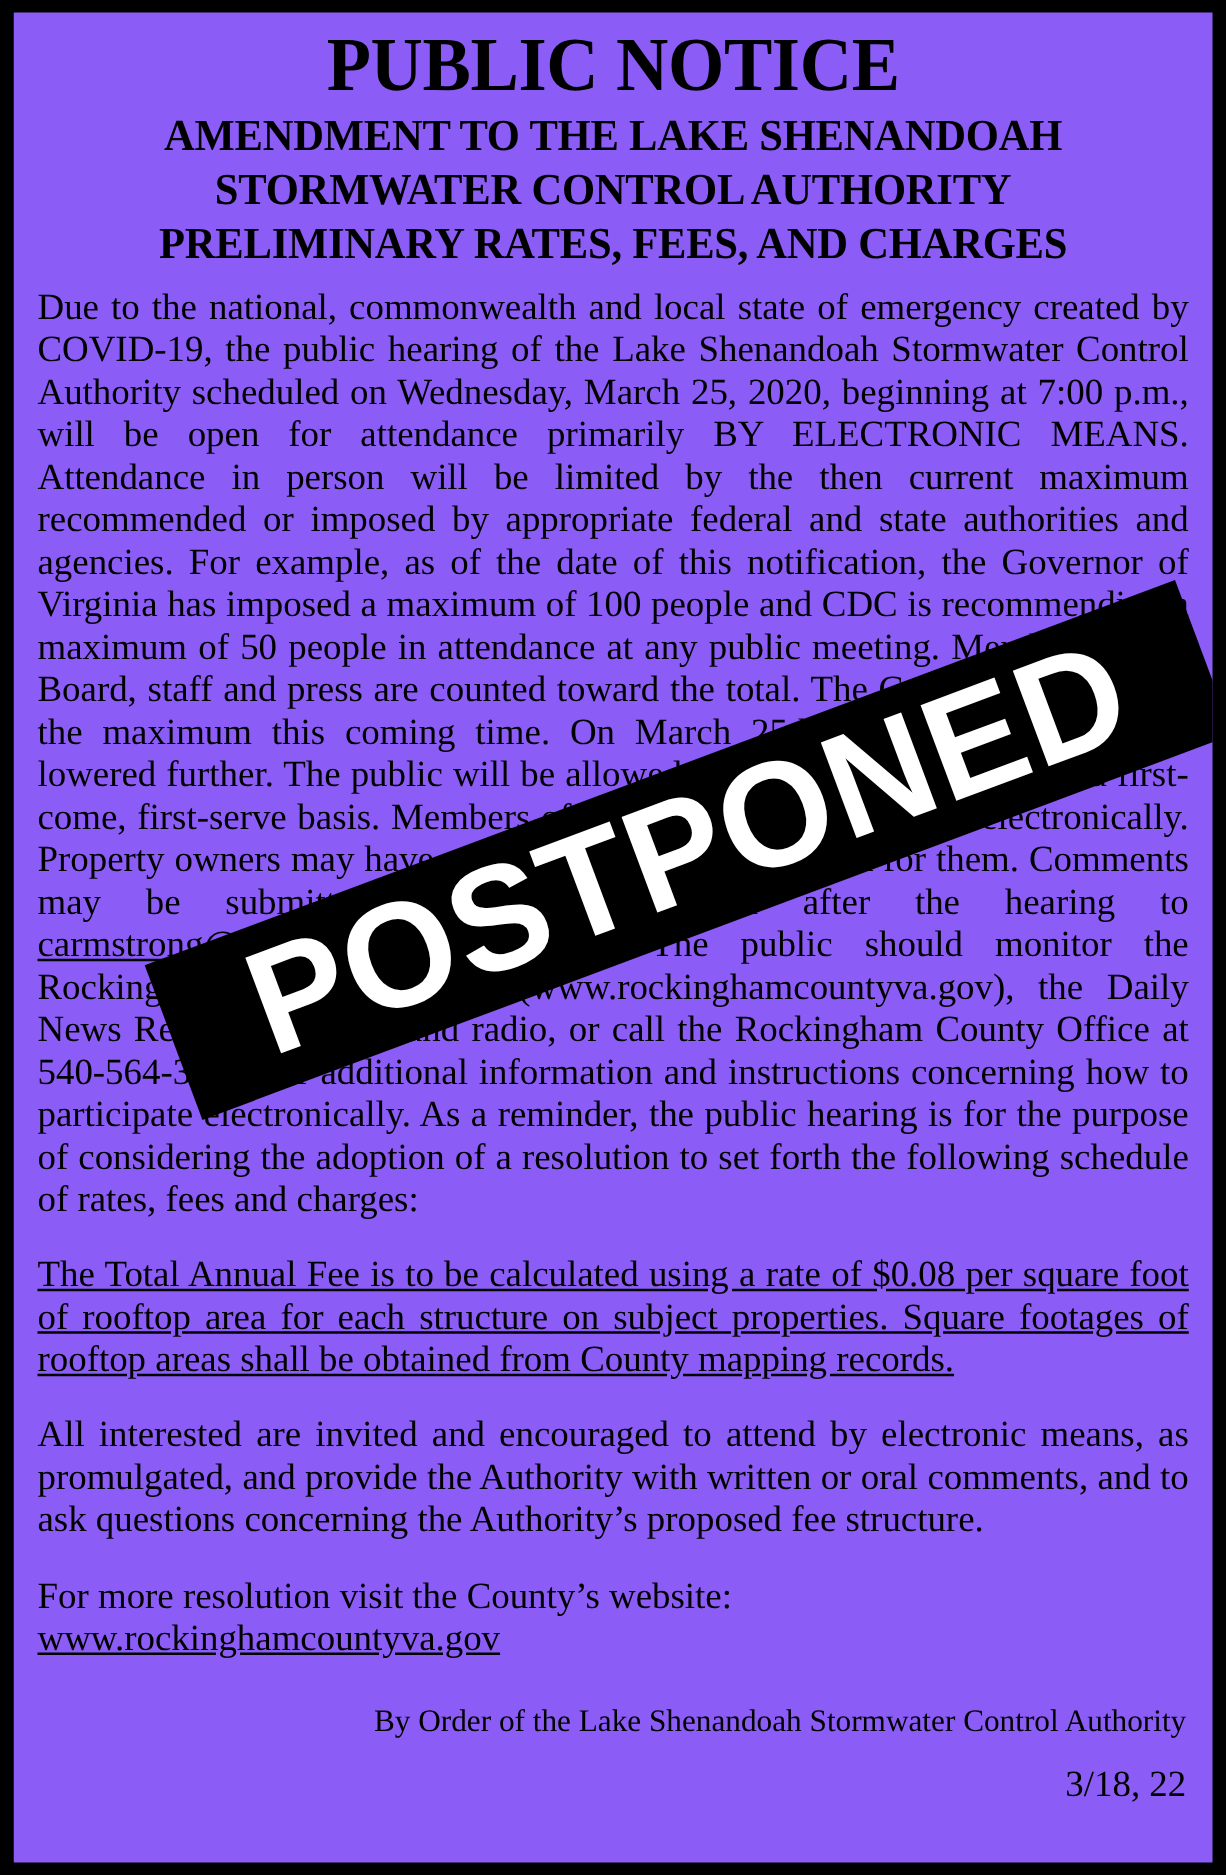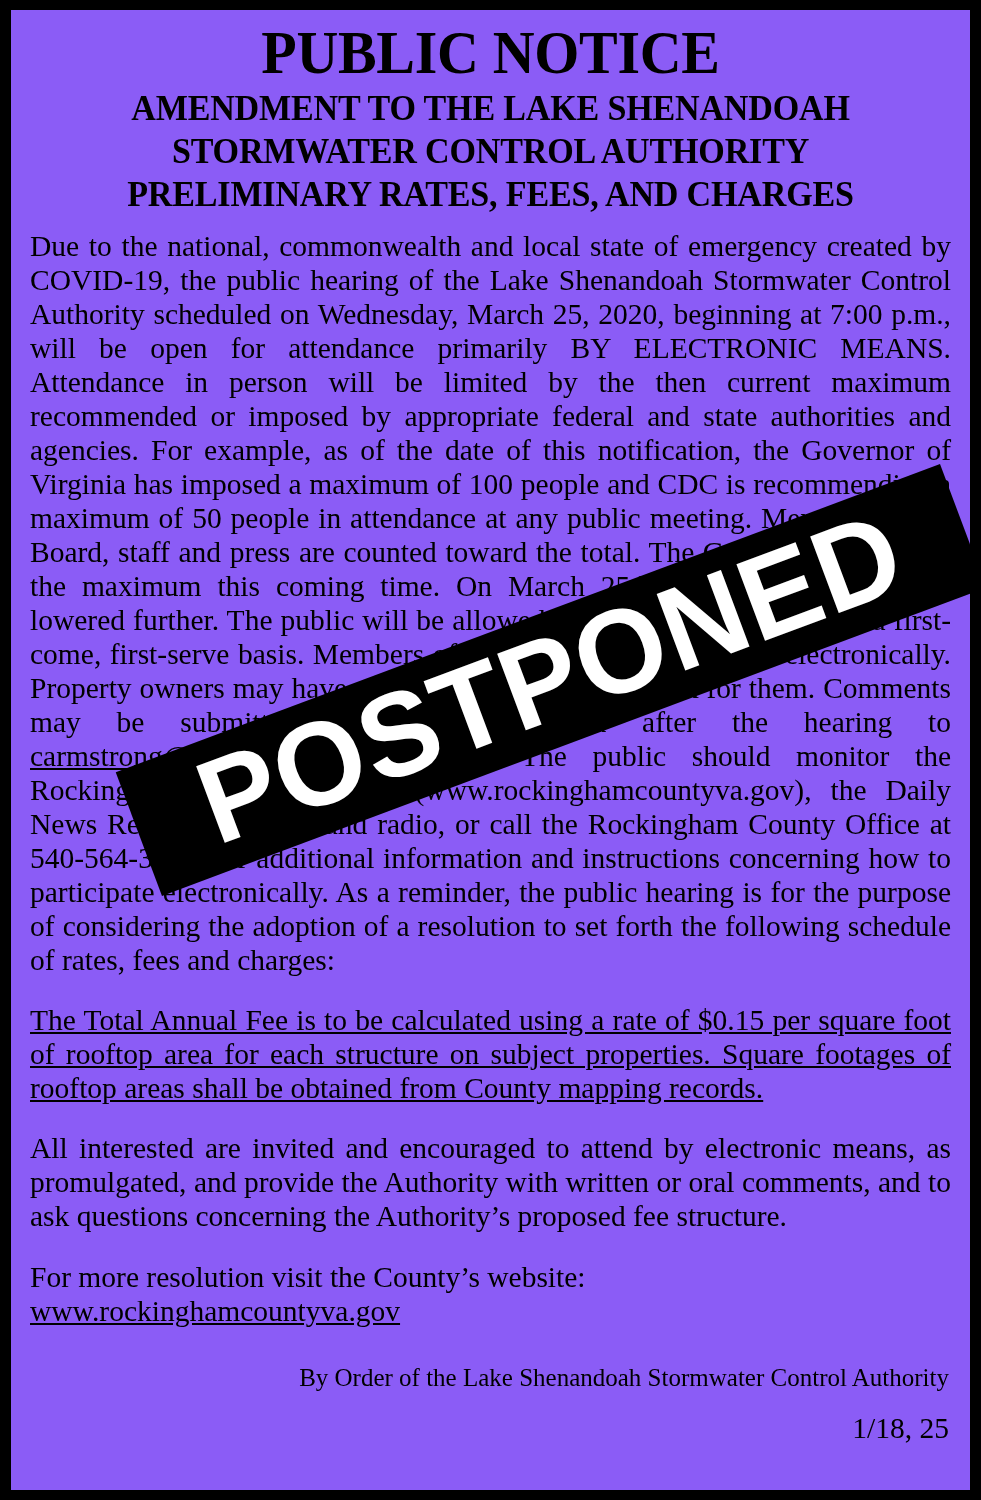--- a/index.html
+++ b/index.html
@@ -134,32 +134,32 @@
       <div class="title-sub">
         <div>AMENDMENT TO THE LAKE SHENANDOAH</div>
         <div>STORMWATER CONTROL AUTHORITY</div>
         <div>PRELIMINARY RATES, FEES, AND CHARGES</div>
       </div>
 
       <div class="body-block">
 
         <p class="just"><span>Due to the national, commonwealth and local state of emergency created by COVID-19, the public hearing of the Lake Shenandoah Stormwater Control Authority scheduled on Wednesday, March 25, 2020, beginning at 7:00 p.m., will be open for attendance primarily BY ELECTRONIC MEANS.  Attendance in person will be limited by the then current maximum recommended or imposed by appropriate federal and state authorities and agencies.  For example, as of the date of this notification, the Governor of Virginia has imposed a maximum of 100 people and CDC is recommending a maximum of 50 people in attendance at any public meeting.  Members of the Board, staff and press are counted toward the total.  The Governor may lower the maximum this coming time.  On March 25th the maximum may be lowered further.  The public will be allowed into the Board meeting on a first-come, first-serve basis.  Members of the public may participate electronically.  Property owners may have a public representative speak for them.  Comments may be submitted before, during and after the hearing to </span><span class="u">carmstrong@rockinghamcountyva.gov.</span><span>  The public should monitor the Rockingham County website (www.rockinghamcountyva.gov), the Daily News Record, local TV and radio, or call the Rockingham County Office at 540-564-3000, for additional information and instructions concerning how to participate electronically.  As a reminder, the public hearing is for the purpose of considering the adoption of a resolution to set forth the following schedule of rates, fees and charges:</span></p>
 
-        <p class="just gap para-underlined">The Total Annual Fee is to be calculated using a rate of $0.15 per square foot of rooftop area for each structure on subject properties.  Square footages of rooftop areas shall be obtained from County mapping records.</p>
+        <p class="just gap para-underlined">The Total Annual Fee is to be calculated using a rate of $0.08 per square foot of rooftop area for each structure on subject properties.  Square footages of rooftop areas shall be obtained from County mapping records.</p>
 
         <p class="just gap">All interested are invited and encouraged to attend by electronic means, as promulgated, and provide the Authority with written or oral comments, and to ask questions concerning the Authority’s proposed fee structure.</p>
 
         <div class="closing">
           <div>For more resolution visit the County’s website:</div>
           <div class="u">www.rockinghamcountyva.gov</div>
         </div>
 
         <div class="byorder">By Order of the Lake Shenandoah Stormwater Control Authority</div>
 
-        <div class="datestamp">1/18, 25</div>
+        <div class="datestamp">3/18, 22</div>
       </div>
     </div>
 
     <div id="stamp">
       <span>POSTPONED</span>
     </div>
   </div>
 </div>
 
 </body></html>

